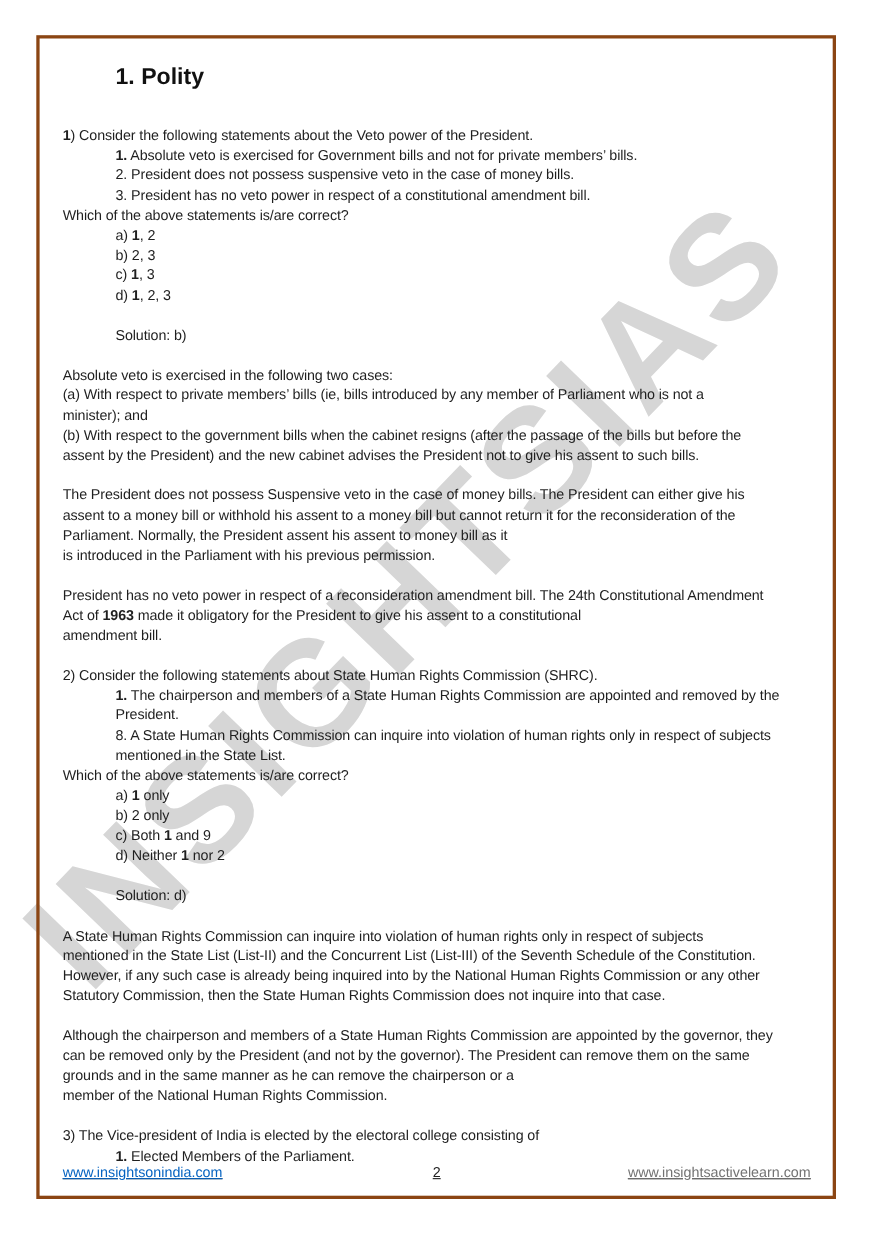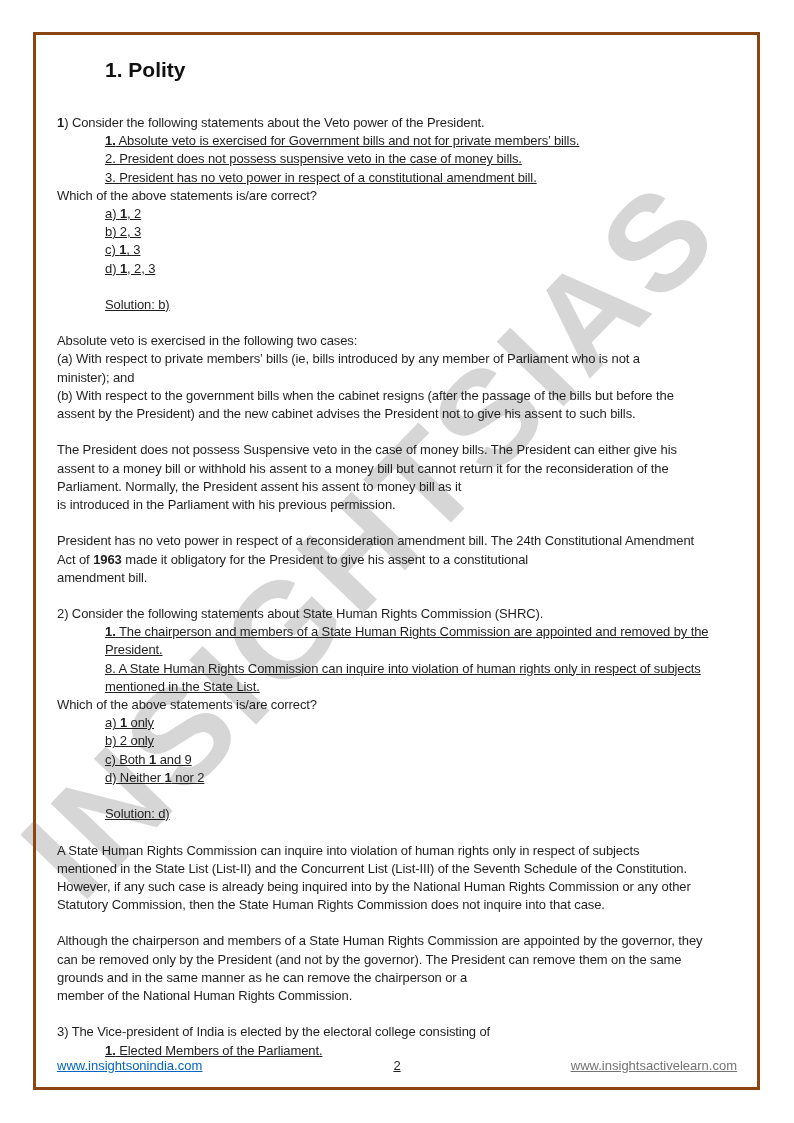--- a/index.html
+++ b/index.html
@@ -48,21 +48,21 @@
     line-height: 30px;
   }
   .lines { margin-top: 26px; }
   .line {
     font-size: 13px;
     line-height: 18.2px;
     height: 18.2px;
     white-space: pre;
     letter-spacing: -0.1px;
   }
-  .line.ind1 { padding-left: 48px; text-decoration: underline; }
+  .line.ind1 { padding-left: 48px; }
   .line b { font-weight: 700; }
   .footer {
     position: absolute;
     left: 57px; top: 1058px;
     width: 680px;
     display: flex;
     align-items: flex-start;
     font-size: 13px;
     z-index: 1;
     text-decoration: underline;

